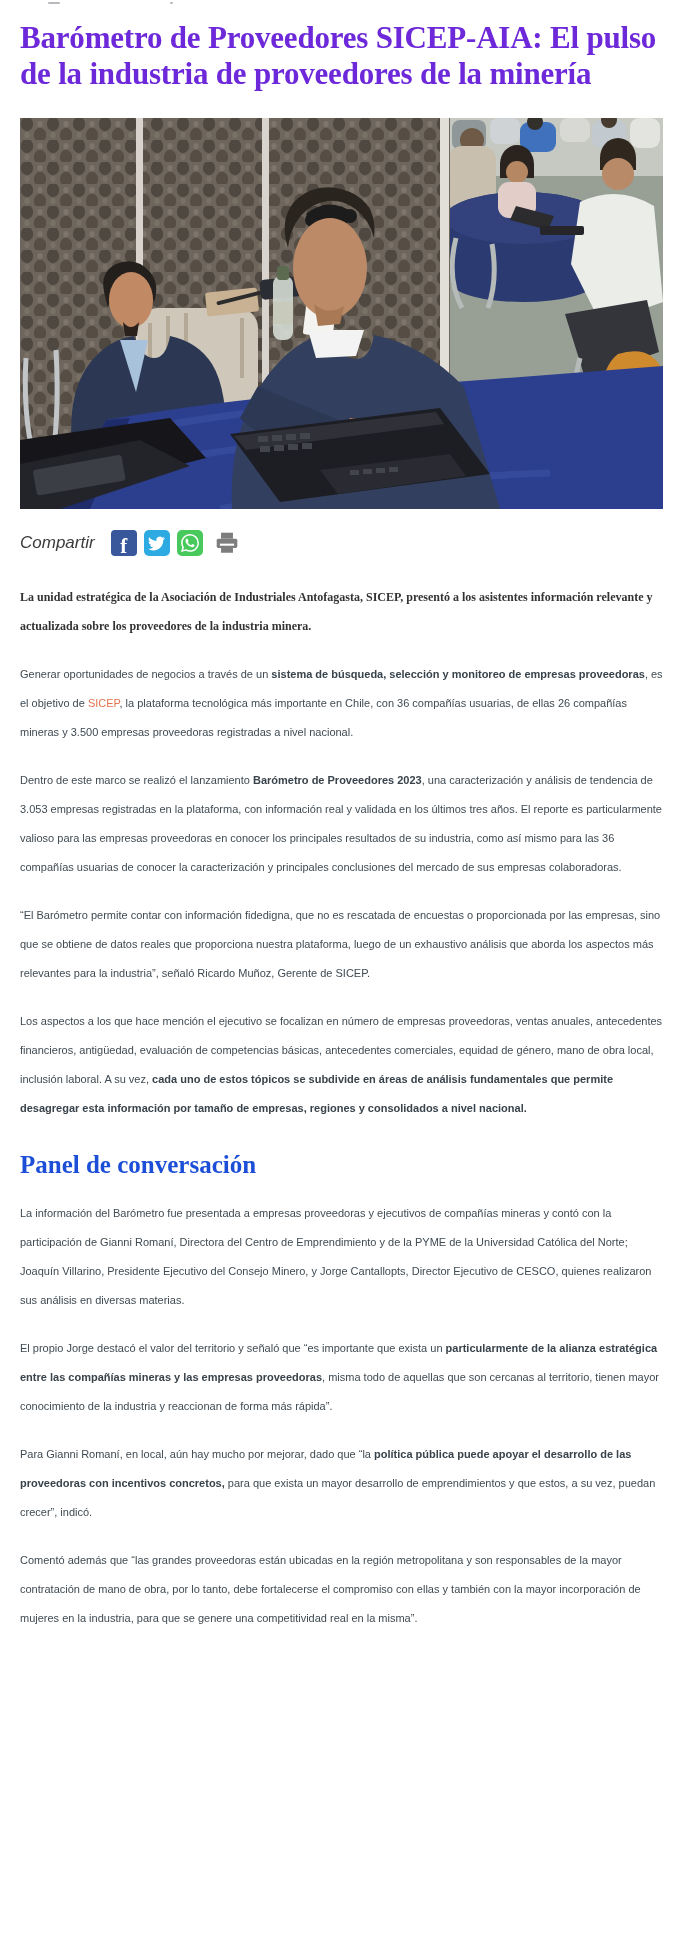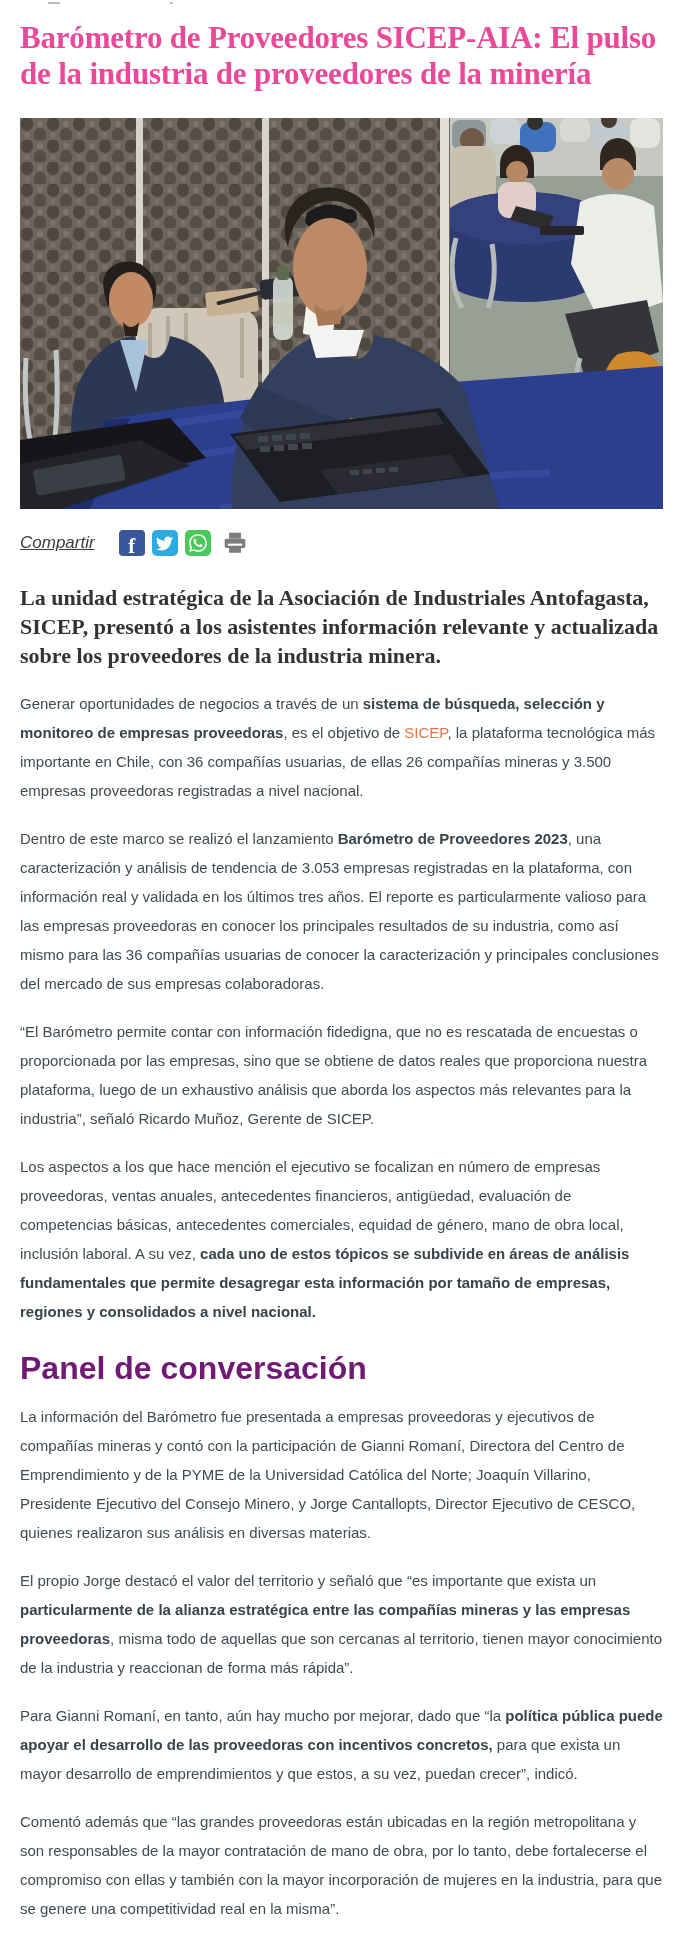--- a/index.html
+++ b/index.html
@@ -5,43 +5,43 @@
   html,body{margin:0;padding:0;background:#ffffff;}
   body{width:683px;font-family:"Liberation Sans",sans-serif;color:#3f4a52;}
   .page{width:683px;box-sizing:border-box;padding:0 20px 30px 20px;}
 
   .top-remnant{height:7px;overflow:hidden;position:relative;}
   .top-remnant i{position:absolute;top:2px;height:2px;background:#b9b9bd;border-radius:1px;}
   .top-remnant i.m1{left:28px;width:12px;}
   .top-remnant i.m2{left:150px;width:3px;}
 
   h1{font-family:"Liberation Serif","DejaVu Serif",serif;font-weight:700;
-     font-size:31px;line-height:36px;color:#ec4899;margin:13px 0 0 0;letter-spacing:-.2px;}
+     font-size:31px;line-height:36px;color:#6d28d9;margin:13px 0 0 0;letter-spacing:-.2px;}
 
   figure.photo{margin:26px 0 0 0;width:643px;height:391px;overflow:hidden;}
   figure.photo svg{display:block;width:643px;height:391px;}
 
   .share-row{margin-top:20px;display:flex;align-items:center;}
-  .share-label{font-style:italic;font-size:17px;color:#3b3b3b;margin-right:24px;text-decoration:underline;}
+  .share-label{font-style:italic;font-size:17px;color:#3b3b3b;margin-right:16px;}
   .si{width:26px;height:26px;border-radius:5px;display:inline-flex;align-items:center;
       justify-content:center;margin-right:7px;text-decoration:none;cursor:pointer;}
   .si.fb{border-radius:4px;}
   .si.fb .fletter{color:#fff;font-family:"Liberation Serif",serif;font-weight:700;
       font-size:21px;line-height:1;position:relative;top:3px;}
   .si.pr{background:transparent;width:30px;height:28px;margin-left:2px;}
 
   .lede{font-family:"Liberation Serif","DejaVu Serif",serif;font-weight:700;
-        font-size:22px;line-height:29px;color:#333333;margin:26px 0 0 0;}
-
-  .para{font-size:15px;line-height:29px;margin:19px 0;color:#3f4a52;}
+        font-size:12px;line-height:29px;color:#333333;margin:26px 0 0 0;}
+
+  .para{font-size:11px;line-height:29px;margin:19px 0;color:#3f4a52;}
   .para strong{font-weight:700;color:#39434b;}
   .accent-link{text-decoration:none;cursor:pointer;}
 
-  h2{font-family:Liberation Sans, sans-serif;font-weight:700;
-     font-size:32px;line-height:30px;color:#701a75;margin:27px 0 4px 0;}
+  h2{font-family:Liberation Serif, serif;font-weight:700;
+     font-size:25px;line-height:30px;color:#1d4ed8;margin:27px 0 4px 0;}
 </style>
 </head>
 <body>
 
 <div class="page">
 
   <div class="top-remnant">
       <i class="m1"></i>
       <i class="m2"></i>
     </div>
@@ -251,17 +251,17 @@
       <p class="para"><span>Dentro de este marco se realizó el lanzamiento </span><strong>Barómetro de Proveedores 2023</strong><span>, una caracterización y análisis de tendencia de 3.053 empresas registradas en la plataforma, con información real y validada en los últimos tres años. El reporte es particularmente valioso para las empresas proveedoras en conocer los principales resultados de su industria, como así mismo para las 36 compañías usuarias de conocer la caracterización y principales conclusiones del mercado de sus empresas colaboradoras.</span></p>
       <p class="para"><span>“El Barómetro permite contar con información fidedigna, que no es rescatada de encuestas o proporcionada por las empresas, sino que se obtiene de datos reales que proporciona nuestra plataforma, luego de un exhaustivo análisis que aborda los aspectos más relevantes para la industria”, señaló Ricardo Muñoz, Gerente de SICEP.</span></p>
       <p class="para"><span>Los aspectos a los que hace mención el ejecutivo se focalizan en número de empresas proveedoras, ventas anuales, antecedentes financieros, antigüedad, evaluación de competencias básicas, antecedentes comerciales, equidad de género, mano de obra local, inclusión laboral. A su vez, </span><strong>cada uno de estos tópicos se subdivide en áreas de análisis fundamentales que permite desagregar esta información por tamaño de empresas, regiones y consolidados a nivel nacional.</strong></p>
     </div>
 
   <h2>Panel de conversación</h2>
 
   <div>
       <p class="para"><span>La información del Barómetro fue presentada a empresas proveedoras y ejecutivos de compañías mineras y contó con la participación de Gianni Romaní, Directora del Centro de Emprendimiento y de la PYME de la Universidad Católica del Norte; Joaquín Villarino, Presidente Ejecutivo del Consejo Minero, y Jorge Cantallopts, Director Ejecutivo de CESCO, quienes realizaron sus análisis en diversas materias.</span></p>
       <p class="para"><span>El propio Jorge destacó el valor del territorio y señaló que “es importante que exista un </span><strong>particularmente de la alianza estratégica entre las compañías mineras y las empresas proveedoras</strong><span>, misma todo de aquellas que son cercanas al territorio, tienen mayor conocimiento de la industria y reaccionan de forma más rápida”.</span></p>
-      <p class="para"><span>Para Gianni Romaní, en tanto, aún hay mucho por mejorar, dado que “la </span><strong>política pública puede apoyar el desarrollo de las proveedoras con incentivos concretos,</strong><span> para que exista un mayor desarrollo de emprendimientos y que estos, a su vez, puedan crecer”, indicó.</span></p>
+      <p class="para"><span>Para Gianni Romaní, en local, aún hay mucho por mejorar, dado que “la </span><strong>política pública puede apoyar el desarrollo de las proveedoras con incentivos concretos,</strong><span> para que exista un mayor desarrollo de emprendimientos y que estos, a su vez, puedan crecer”, indicó.</span></p>
       <p class="para"><span>Comentó además que “las grandes proveedoras están ubicadas en la región metropolitana y son responsables de la mayor contratación de mano de obra, por lo tanto, debe fortalecerse el compromiso con ellas y también con la mayor incorporación de mujeres en la industria, para que se genere una competitividad real en la misma”.</span></p>
     </div>
 
 </div>
 
 </body></html>

